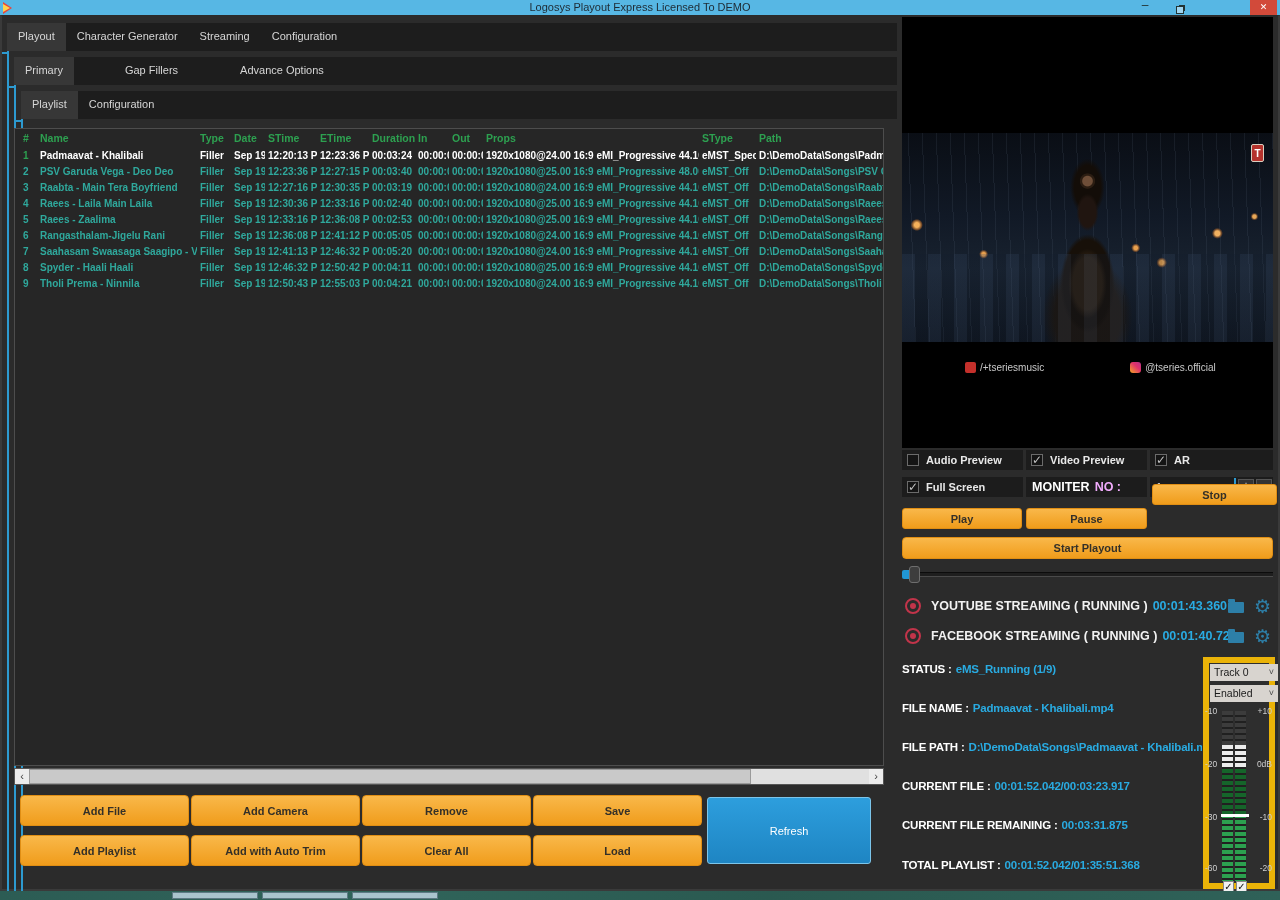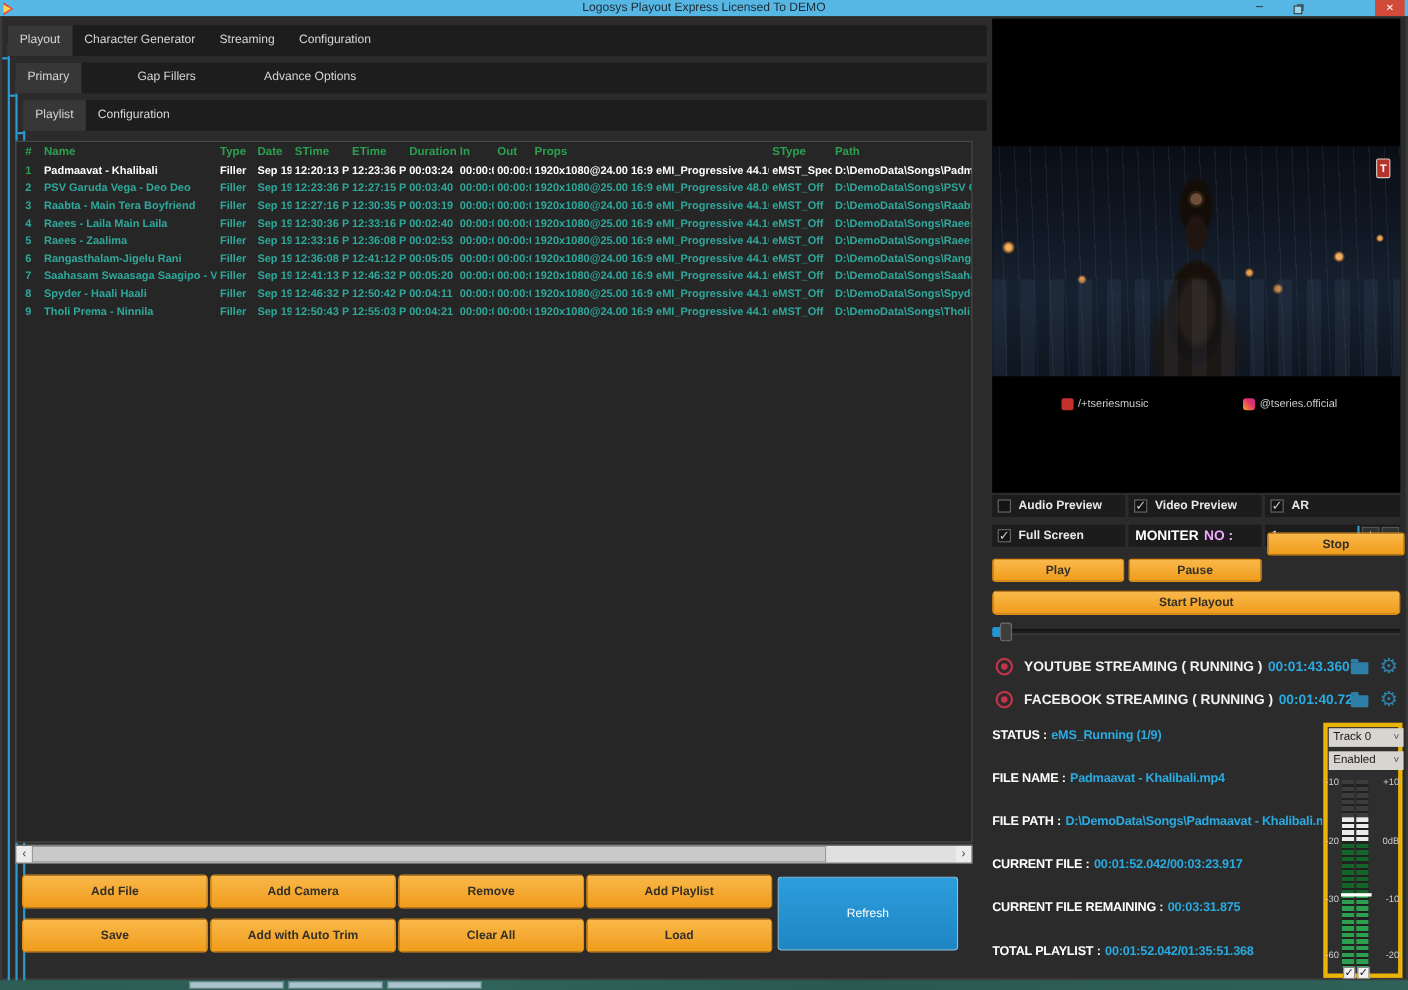--- a/index.html
+++ b/index.html
@@ -146,21 +146,21 @@
   .folder::before { content:""; position:absolute; left:0; top:-3px; width:7px; height:3px;
     background:#2d7fa8; border-radius:1px 1px 0 0; }
   .gearwrap { position:absolute; font-size:19px; color:#2d7fa8; line-height:19px; }
 
   .statline { position:absolute; left:902px; width:300px; height:16px; white-space:nowrap; overflow:hidden;
     font-size:11.5px; font-weight:bold; letter-spacing:-0.2px; }
   .statline .sl { color:#fff; } .statline .sv { color:#29abe2; margin-left:4px; }
 
   
   .mixer { position:absolute; left:1203px; top:657px; width:72px; height:232px;
-    background:#2e2e2e; border:4px solid #eab308; }
+    background:#2e2e2e; border:6px solid #eab308; }
   .msel { position:absolute; left:1px; width:68px; height:17px; background:#d8d4cf; color:#1a1a1a;
     font-size:10.5px; line-height:16px; padding:0 4px; display:flex; justify-content:space-between; }
   .msel .arr { color:#444; font-size:9px; }
   .mlabel { position:absolute; font-size:8.5px; color:#cfcfcf; width:16px; }
   .mlabel.r { text-align:right; }
   .bar { position:absolute; top:48px; width:11px; height:170px; background:#222; }
   .seg { width:100%; }
   .seg.dk  { height:34px; background:repeating-linear-gradient(180deg,#3c3c3c 0 4px,#202020 4px 6px); }
   .seg.wh  { height:24px; background:repeating-linear-gradient(180deg,#ececec 0 4px,#202020 4px 6px); }
   .seg.dg  { height:45px; background:repeating-linear-gradient(180deg,#15652a 0 4px,#202020 4px 6px); }
@@ -362,22 +362,22 @@
     <span class="htrack">
       <span class="hthumb"></span>
     </span>
     <span class="harrow">›</span>
   </div>
 
   <div class="btngrid" id="btngrid">
       <button class="obtn">Add File</button>
       <button class="obtn">Add Camera</button>
       <button class="obtn">Remove</button>
+      <button class="obtn">Save</button>
       <button class="obtn">Add Playlist</button>
-      <button class="obtn">Save</button>
       <button class="obtn">Add with Auto Trim</button>
       <button class="obtn">Clear All</button>
       <button class="obtn">Load</button>
     </div>
   <button class="refresh">Refresh</button>
 
   <div class="video">
     <div class="movie">
       <div class="tlogo">T</div>
     </div>

